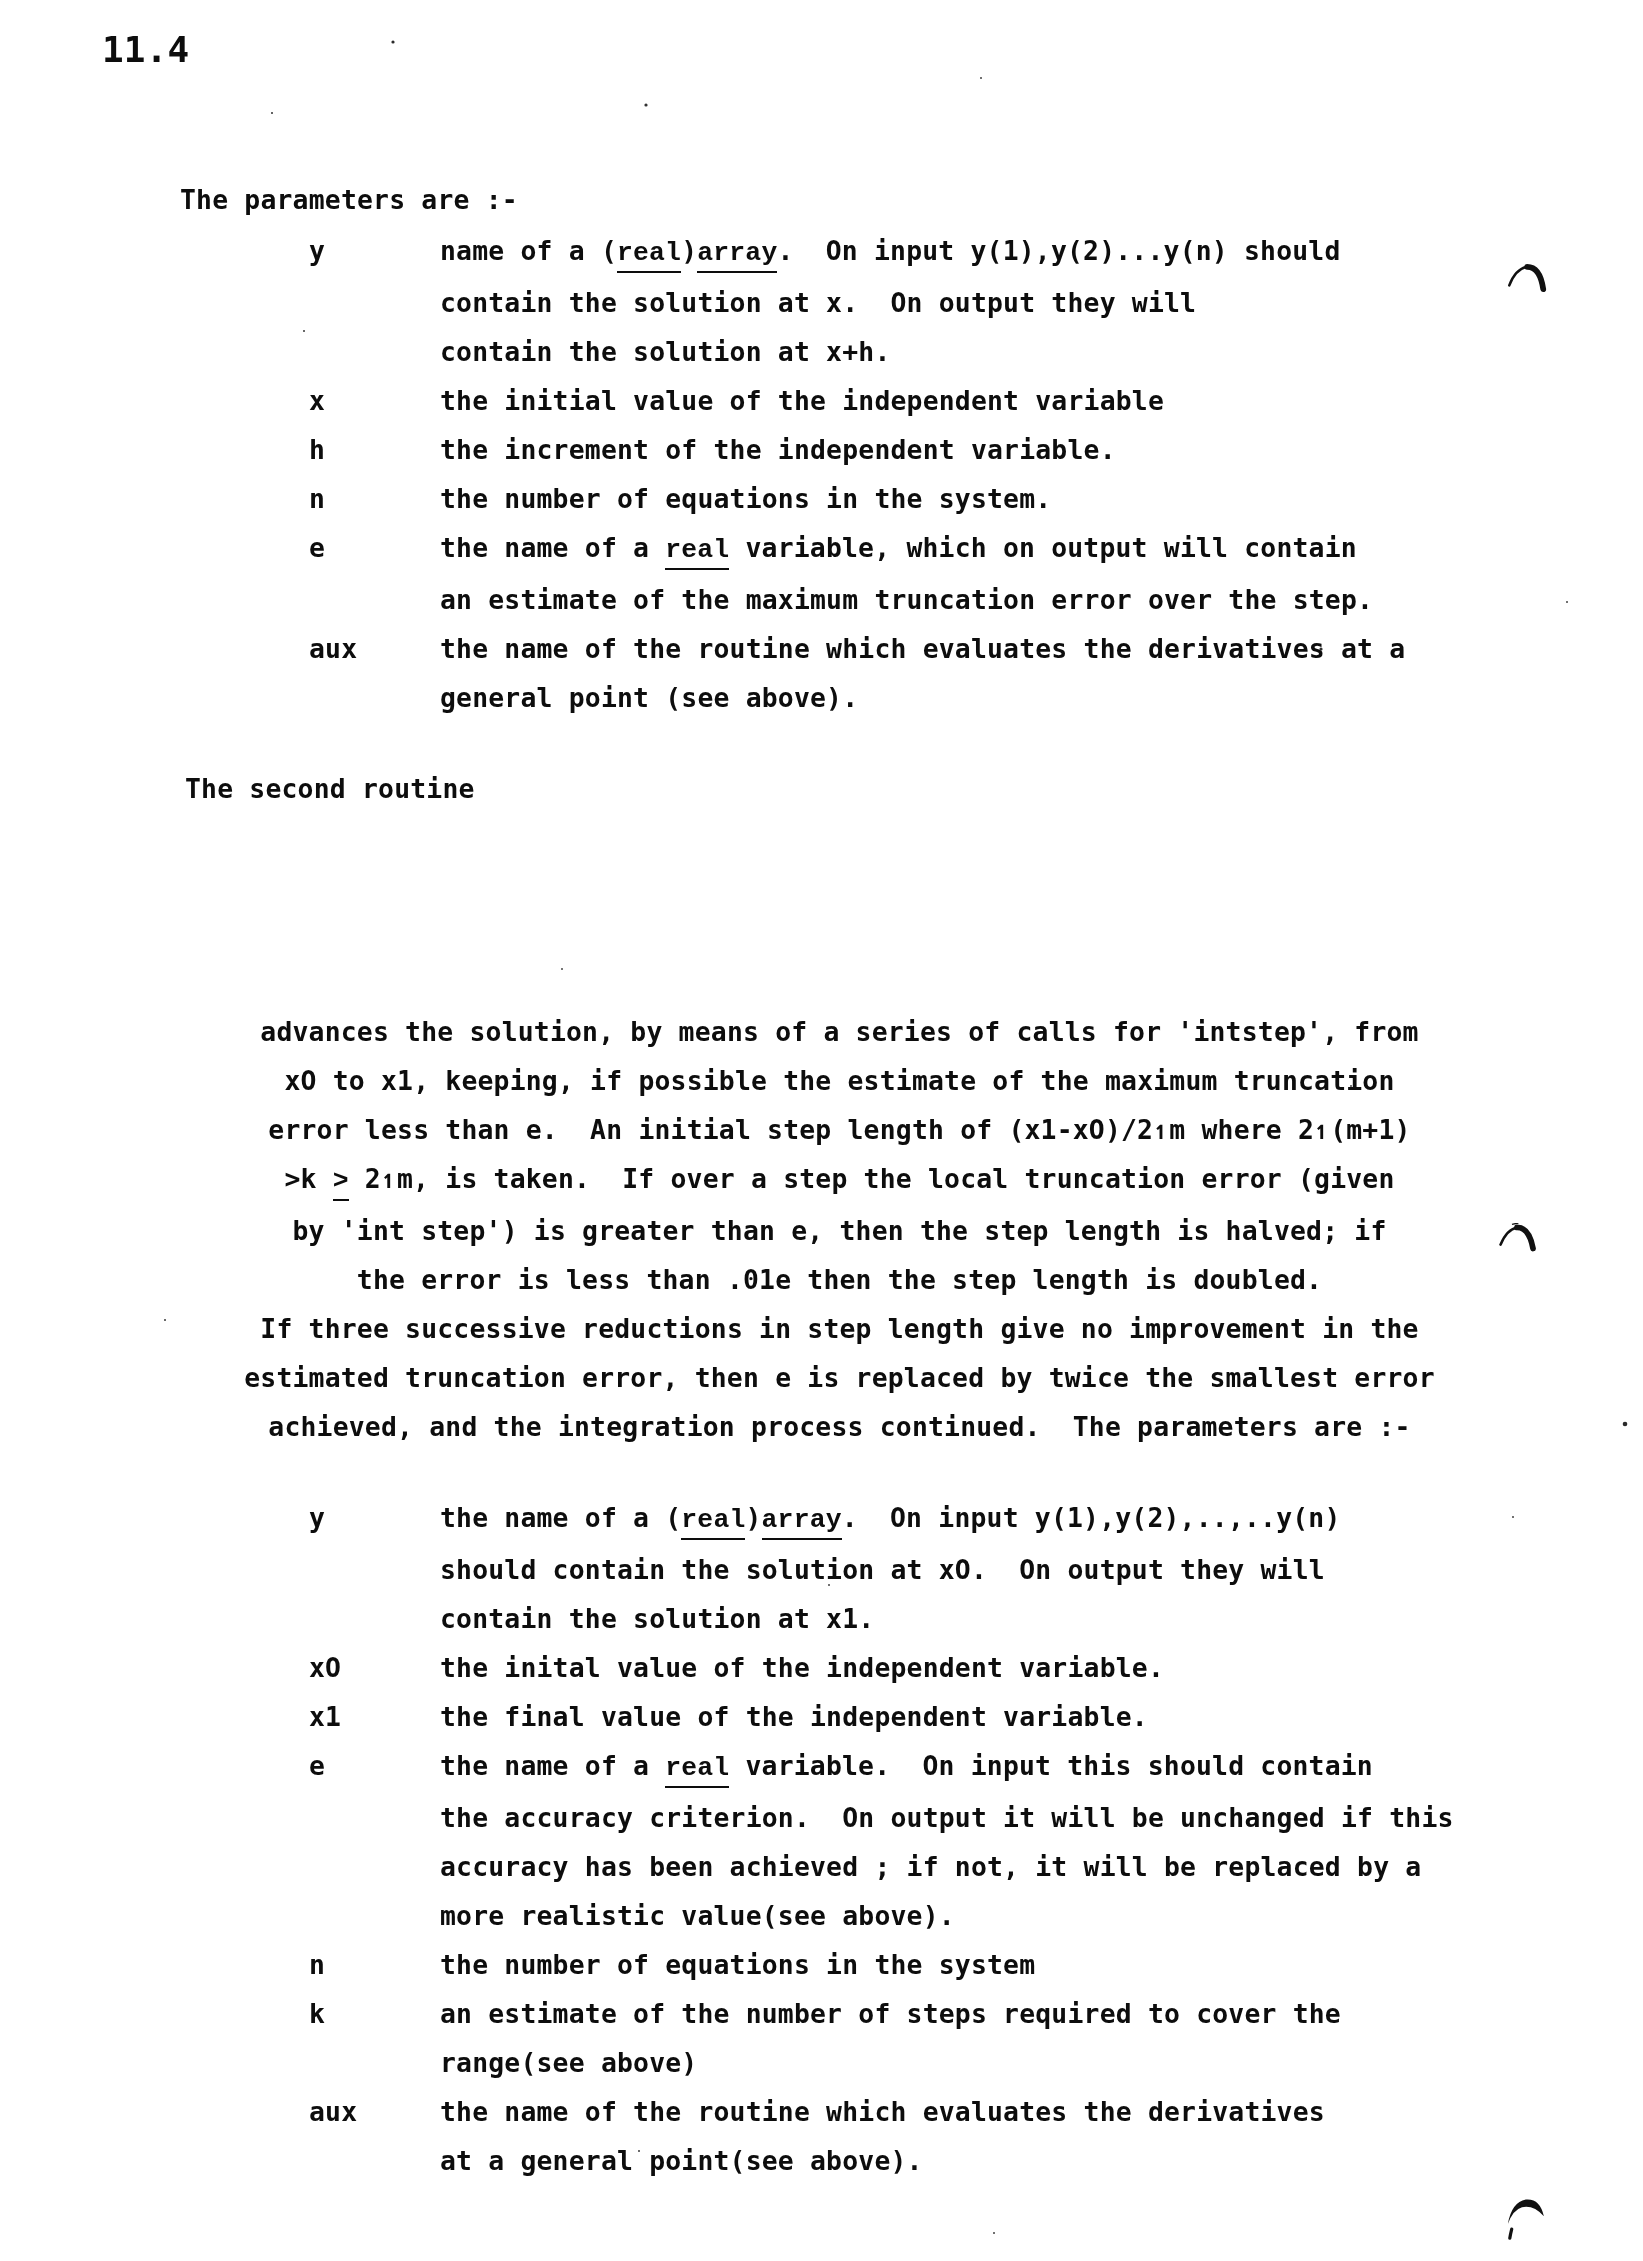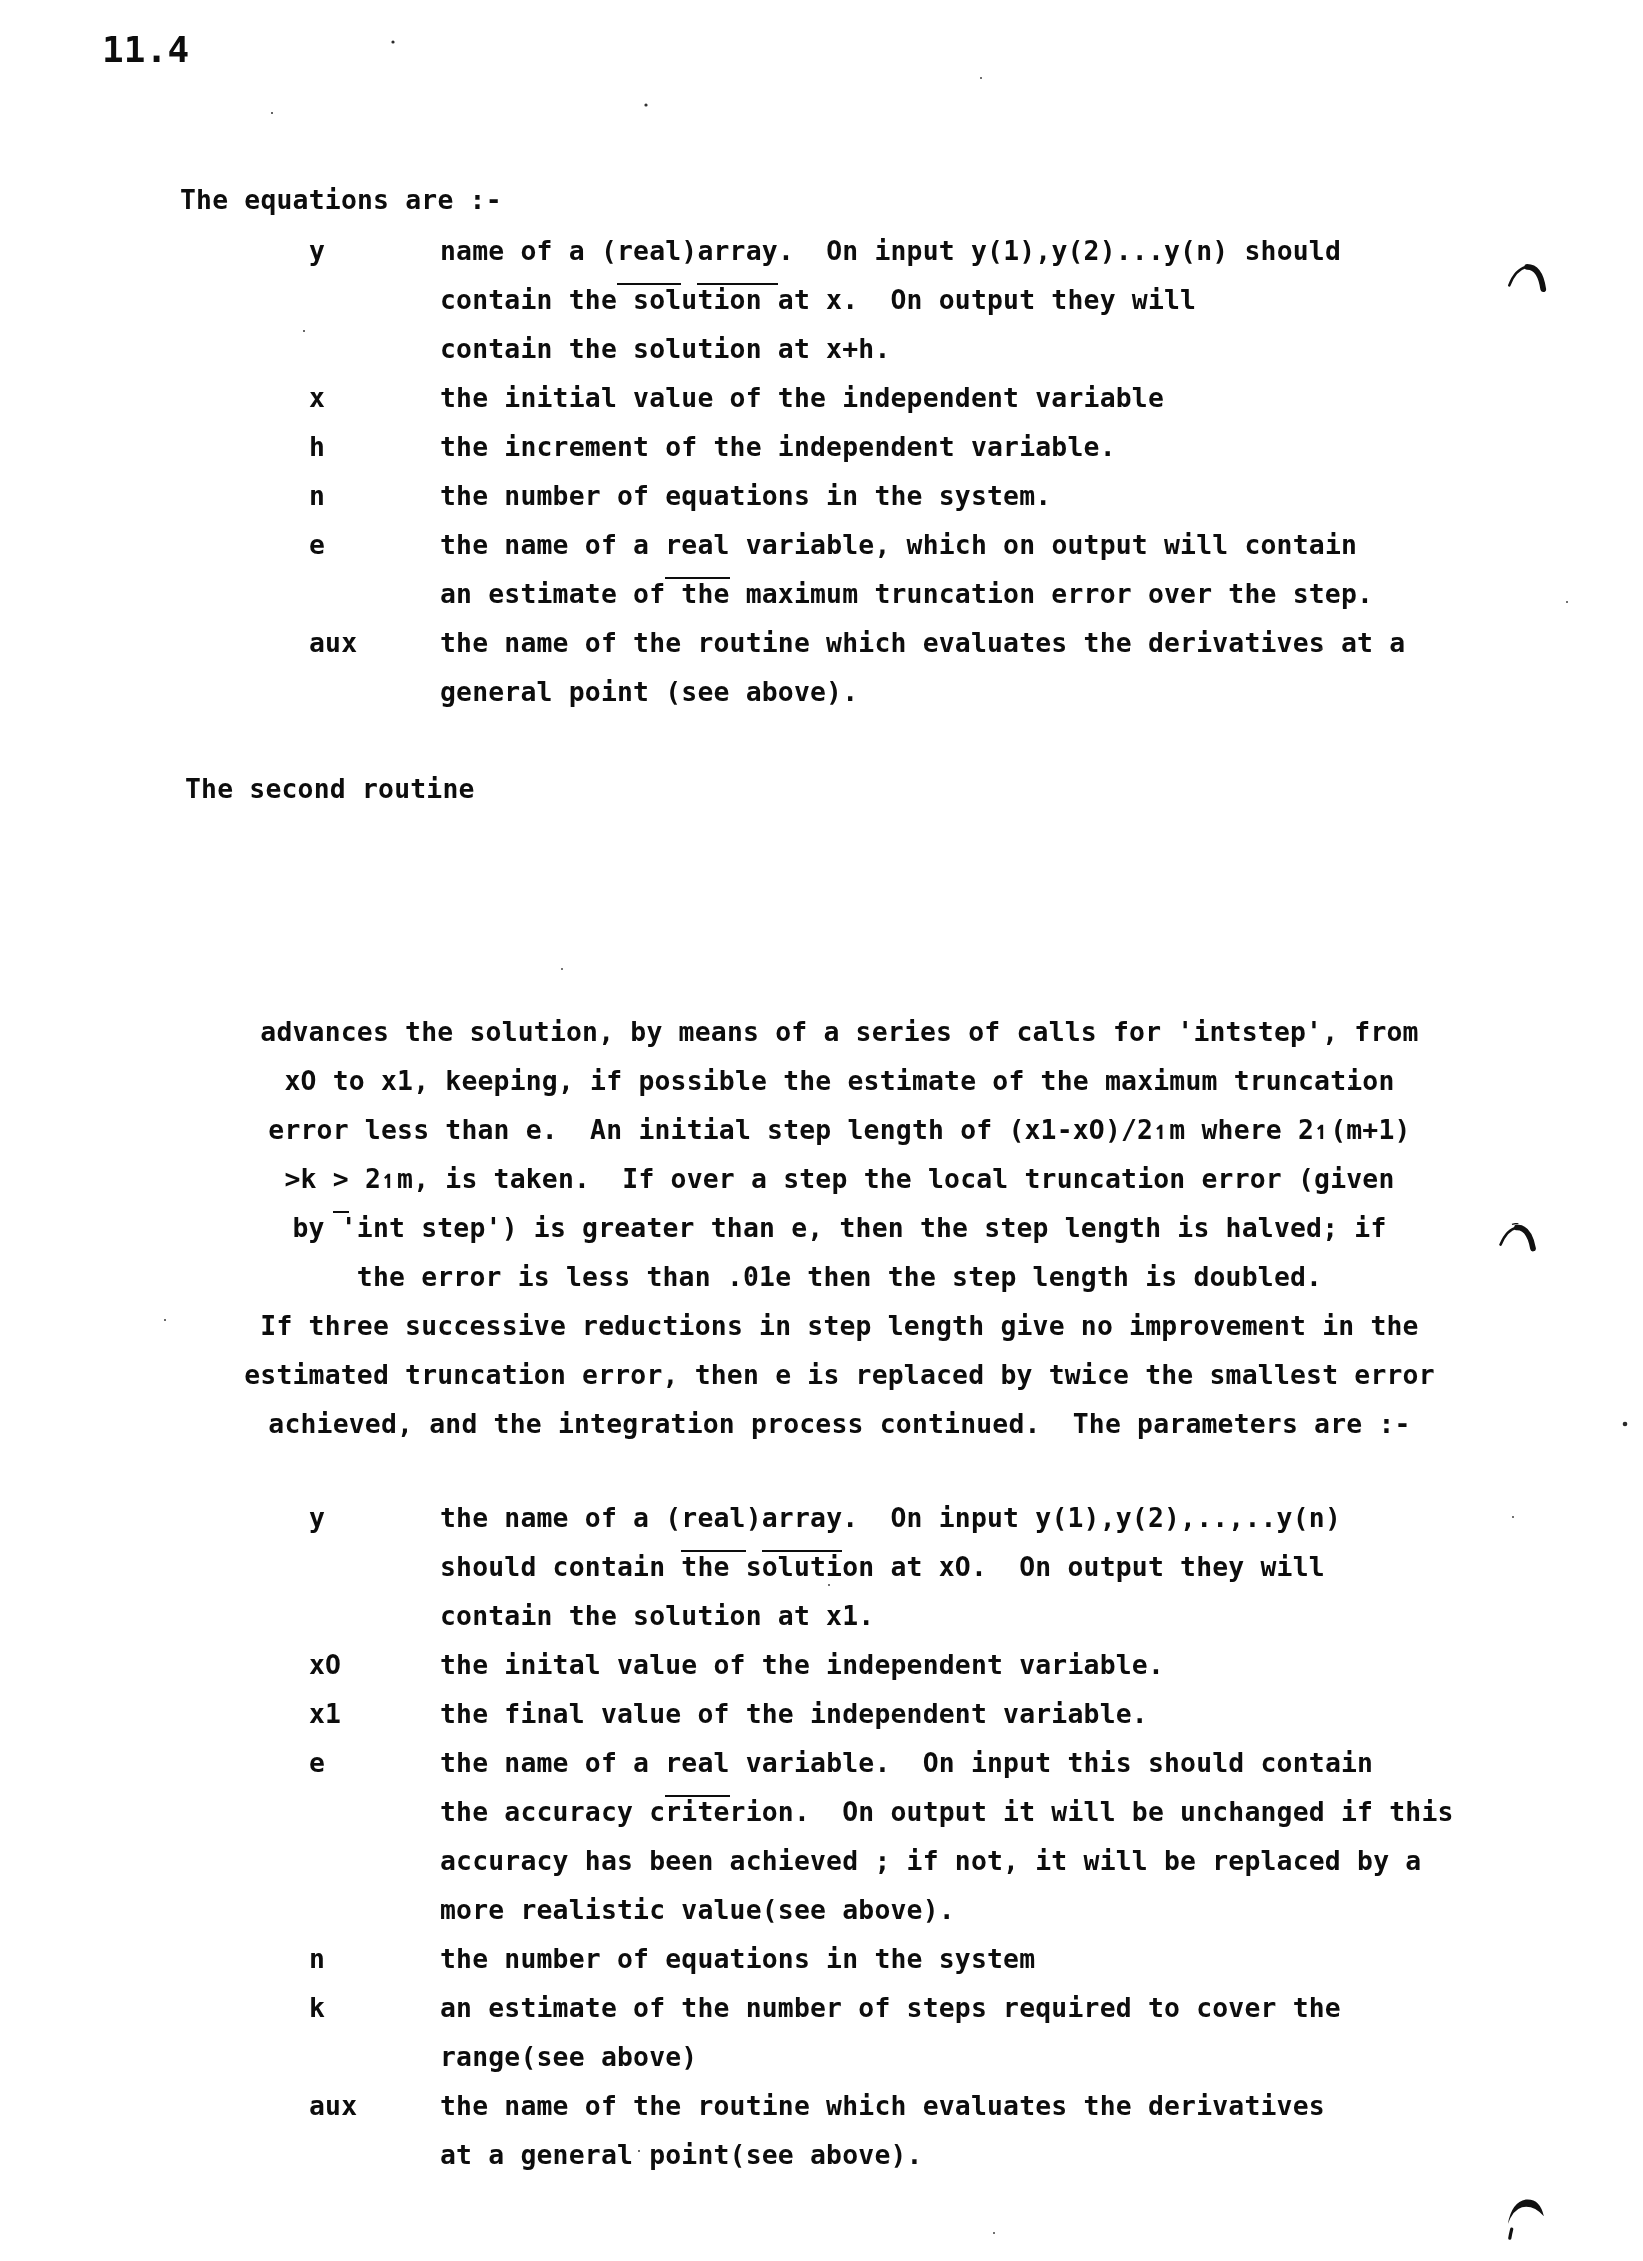--- a/index.html
+++ b/index.html
@@ -19,21 +19,21 @@
   .intro  { left:180px; top:175px; }
   .h2     { left:185px; top:764px; }
   .spec1  { left:442px;  top:864px; }
   .spec2  { left:832px; top:913px; }
   .para   { left:179px;  top:1007px; width:1321px;text-align:center; }
   .plist1 { left:309px;  top:226px;  width:1263px; }
   .plist2 { left:309px;  top:1493px; width:1263px; }
   .pl-line { white-space:pre; line-height:49px; }
   .pp-line { white-space:pre; line-height:49px; }
   .pl-label { display:inline-block; width:131px; }
-  .u { border-bottom:2.6px solid currentColor; padding-bottom:17px; }
+  .u { border-bottom:2.6px solid currentColor; padding-bottom:3px;font-family:Liberation Mono, monospace; }
   .pen-mark { position:absolute; }
   
   .specks {
     position:absolute; left:0; top:0; width:1.9px; height:1.9px; border-radius:50%;
     background:transparent;
     box-shadow:
       392px 41px 0 0.6px #2a2a2a,
       645px 104px 0 0.6px #333,
       980px 77px 0 0 #444,
       271px 112px 0 0 #333,
@@ -50,21 +50,21 @@
       1350px 1085px 0 0 #4a4a4a;
   }
 </style>
 </head>
 <body>
 
 <div class="page">
 
   <div class="pageno">11.4</div>
 
-  <div class="abs intro">The equations are :-</div>
+  <div class="abs intro">The parameters are :-</div>
 
   <div class="abs plist1" id="plist1"><div class="pl-line"><span class="pl-label">y</span><span class="pl-text"><span>name of a (</span><span class="u">real</span><span>)</span><span class="u">array</span><span>.  On input y(1),y(2)...y(n) should</span></span></div><div class="pl-line"><span class="pl-label"></span><span class="pl-text"><span>contain the solution at x.  On output they will</span></span></div><div class="pl-line"><span class="pl-label"></span><span class="pl-text"><span>contain the solution at x+h.</span></span></div><div class="pl-line"><span class="pl-label">x</span><span class="pl-text"><span>the initial value of the independent variable</span></span></div><div class="pl-line"><span class="pl-label">h</span><span class="pl-text"><span>the increment of the independent variable.</span></span></div><div class="pl-line"><span class="pl-label">n</span><span class="pl-text"><span>the number of equations in the system.</span></span></div><div class="pl-line"><span class="pl-label">e</span><span class="pl-text"><span>the name of a </span><span class="u">real</span><span> variable, which on output will contain</span></span></div><div class="pl-line"><span class="pl-label"></span><span class="pl-text"><span>an estimate of the maximum truncation error over the step.</span></span></div><div class="pl-line"><span class="pl-label">aux</span><span class="pl-text"><span>the name of the routine which evaluates the derivatives at a</span></span></div><div class="pl-line"><span class="pl-label"></span><span class="pl-text"><span>general point (see above).</span></span></div></div>
 
   <div class="abs h2">The second routine</div>
 
 
   <div class="abs para" id="para"><div class="pp-line"><span>advances the solution, by means of a series of calls for 'intstep', from</span></div><div class="pp-line"><span>xO to x1, keeping, if possible the estimate of the maximum truncation</span></div><div class="pp-line"><span>error less than e.  An initial step length of (x1-xO)/2↿m where 2↿(m+1)</span></div><div class="pp-line"><span>&gt;k </span><span class="u">&gt;</span><span> 2↿m, is taken.  If over a step the local truncation error (given</span></div><div class="pp-line"><span>by 'int step') is greater than e, then the step length is halved; if</span></div><div class="pp-line"><span>the error is less than .01e then the step length is doubled.</span></div><div class="pp-line"><span>If three successive reductions in step length give no improvement in the</span></div><div class="pp-line"><span>estimated truncation error, then e is replaced by twice the smallest error</span></div><div class="pp-line"><span>achieved, and the integration process continued.  The parameters are :-</span></div></div>
 
   <div class="abs plist2" id="plist2"><div class="pl-line"><span class="pl-label">y</span><span class="pl-text"><span>the name of a (</span><span class="u">real</span><span>)</span><span class="u">array</span><span>.  On input y(1),y(2),..,..y(n)</span></span></div><div class="pl-line"><span class="pl-label"></span><span class="pl-text"><span>should contain the solution at xO.  On output they will</span></span></div><div class="pl-line"><span class="pl-label"></span><span class="pl-text"><span>contain the solution at x1.</span></span></div><div class="pl-line"><span class="pl-label">xO</span><span class="pl-text"><span>the inital value of the independent variable.</span></span></div><div class="pl-line"><span class="pl-label">x1</span><span class="pl-text"><span>the final value of the independent variable.</span></span></div><div class="pl-line"><span class="pl-label">e</span><span class="pl-text"><span>the name of a </span><span class="u">real</span><span> variable.  On input this should contain</span></span></div><div class="pl-line"><span class="pl-label"></span><span class="pl-text"><span>the accuracy criterion.  On output it will be unchanged if this</span></span></div><div class="pl-line"><span class="pl-label"></span><span class="pl-text"><span>accuracy has been achieved ; if not, it will be replaced by a</span></span></div><div class="pl-line"><span class="pl-label"></span><span class="pl-text"><span>more realistic value(see above).</span></span></div><div class="pl-line"><span class="pl-label">n</span><span class="pl-text"><span>the number of equations in the system</span></span></div><div class="pl-line"><span class="pl-label">k</span><span class="pl-text"><span>an estimate of the number of steps required to cover the</span></span></div><div class="pl-line"><span class="pl-label"></span><span class="pl-text"><span>range(see above)</span></span></div><div class="pl-line"><span class="pl-label">aux</span><span class="pl-text"><span>the name of the routine which evaluates the derivatives</span></span></div><div class="pl-line"><span class="pl-label"></span><span class="pl-text"><span>at a general point(see above).</span></span></div></div>
 

